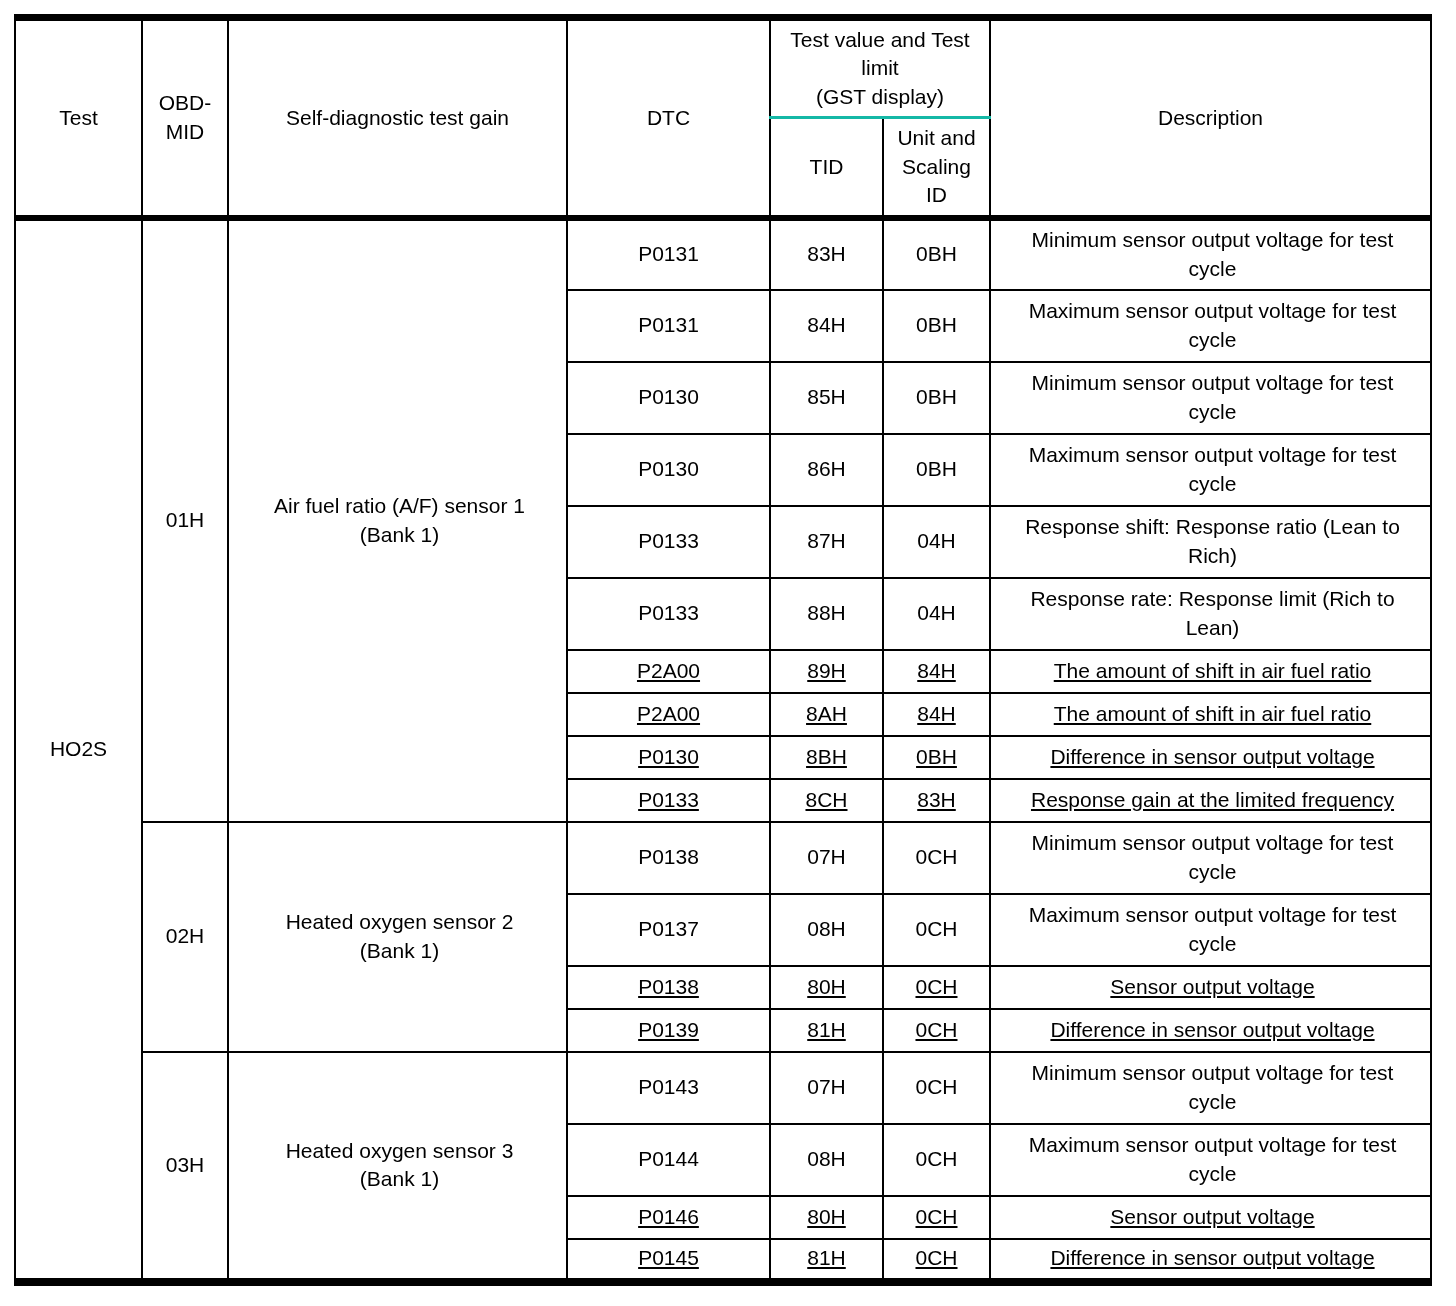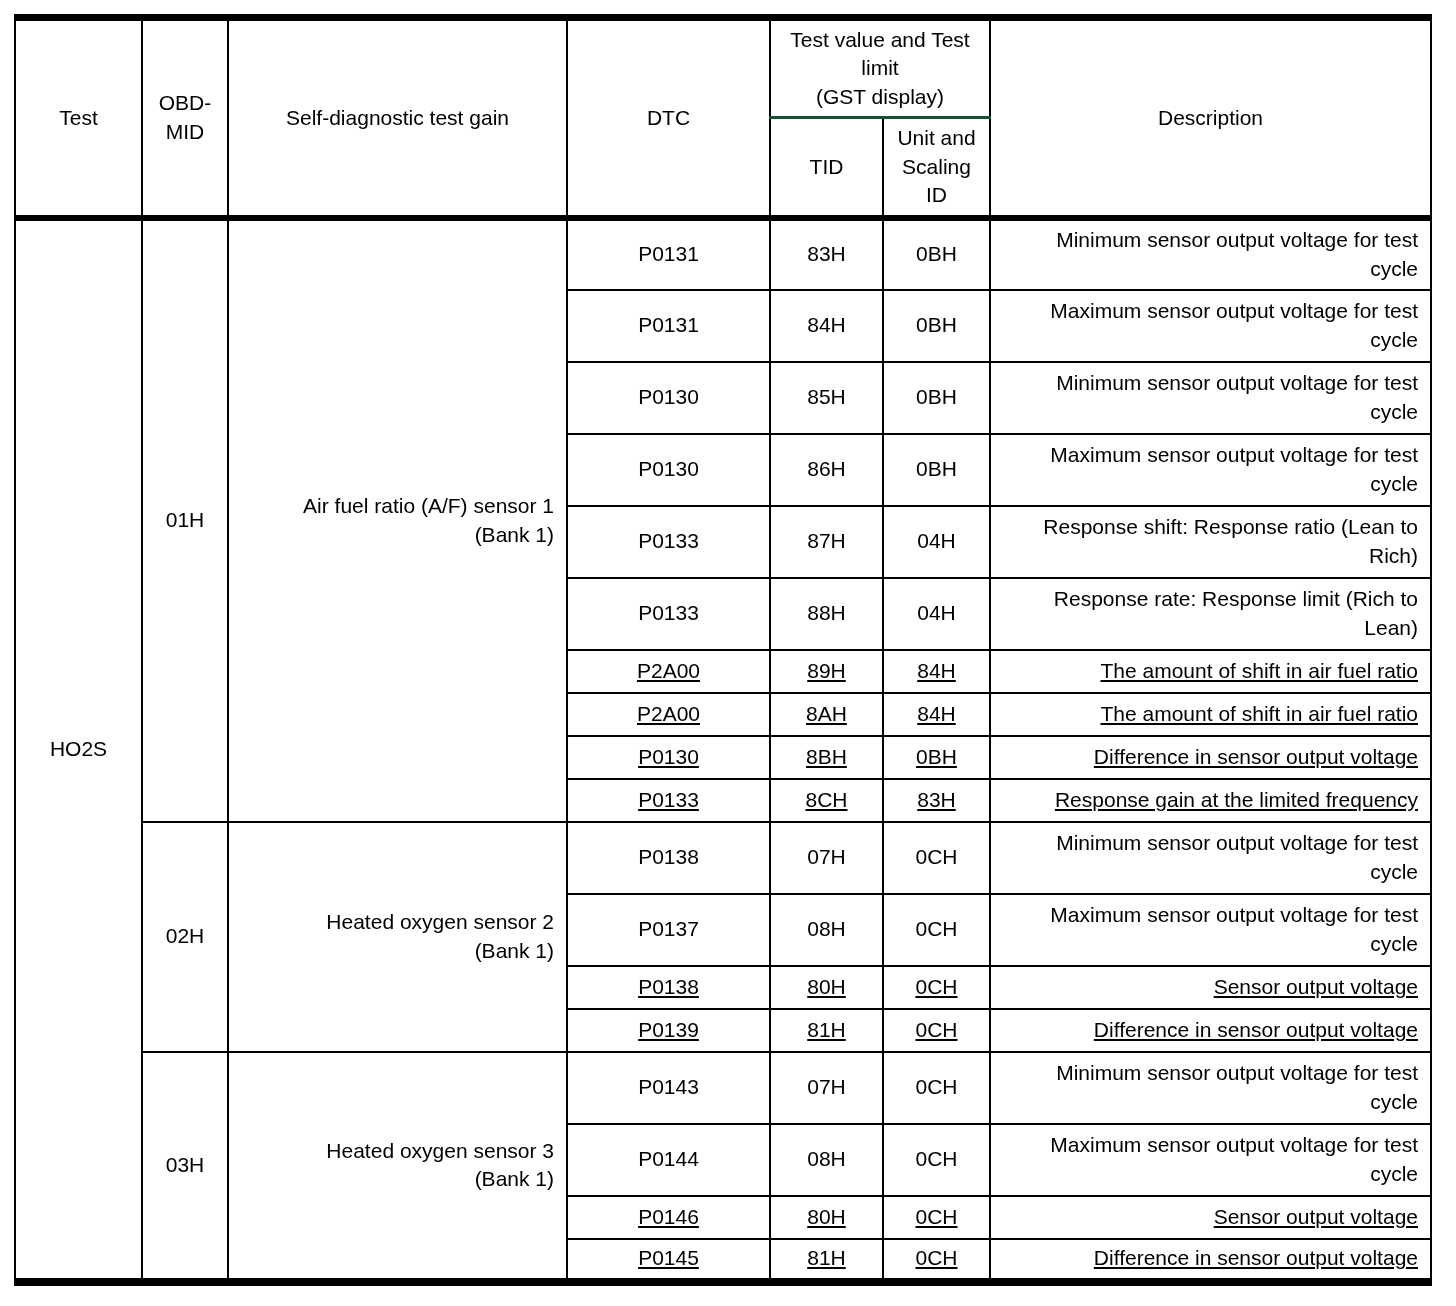--- a/index.html
+++ b/index.html
@@ -24,23 +24,23 @@
     border-color: #000;
     border-width: 7px 2px 8px 2px;
   }
   th, td {
     border: 2px solid #000;
     font-weight: normal;
     vertical-align: middle;
     overflow: hidden;
   }
   thead th { border-bottom: 6px solid #000; }
-  thead th.merged { border-bottom: 3px solid #14532d; }
+  thead th.merged { border-bottom: 3px solid #14b8a6; }
   .c { text-align: center; padding: 0 4px; }
-  .l { text-align: right; padding: 2px 12px 2px 16px; }
+  .l { text-align: center; padding: 2px 12px 2px 16px; }
   .pl { white-space: pre-line; }
   tr.hh  { height: 100px; }
   tr.h2  { height: 72px;  }
   tr.h1  { height: 43px; text-decoration: underline;  }
 </style>
 </head>
 <body>
 
 <table class="diag">
   <colgroup>

